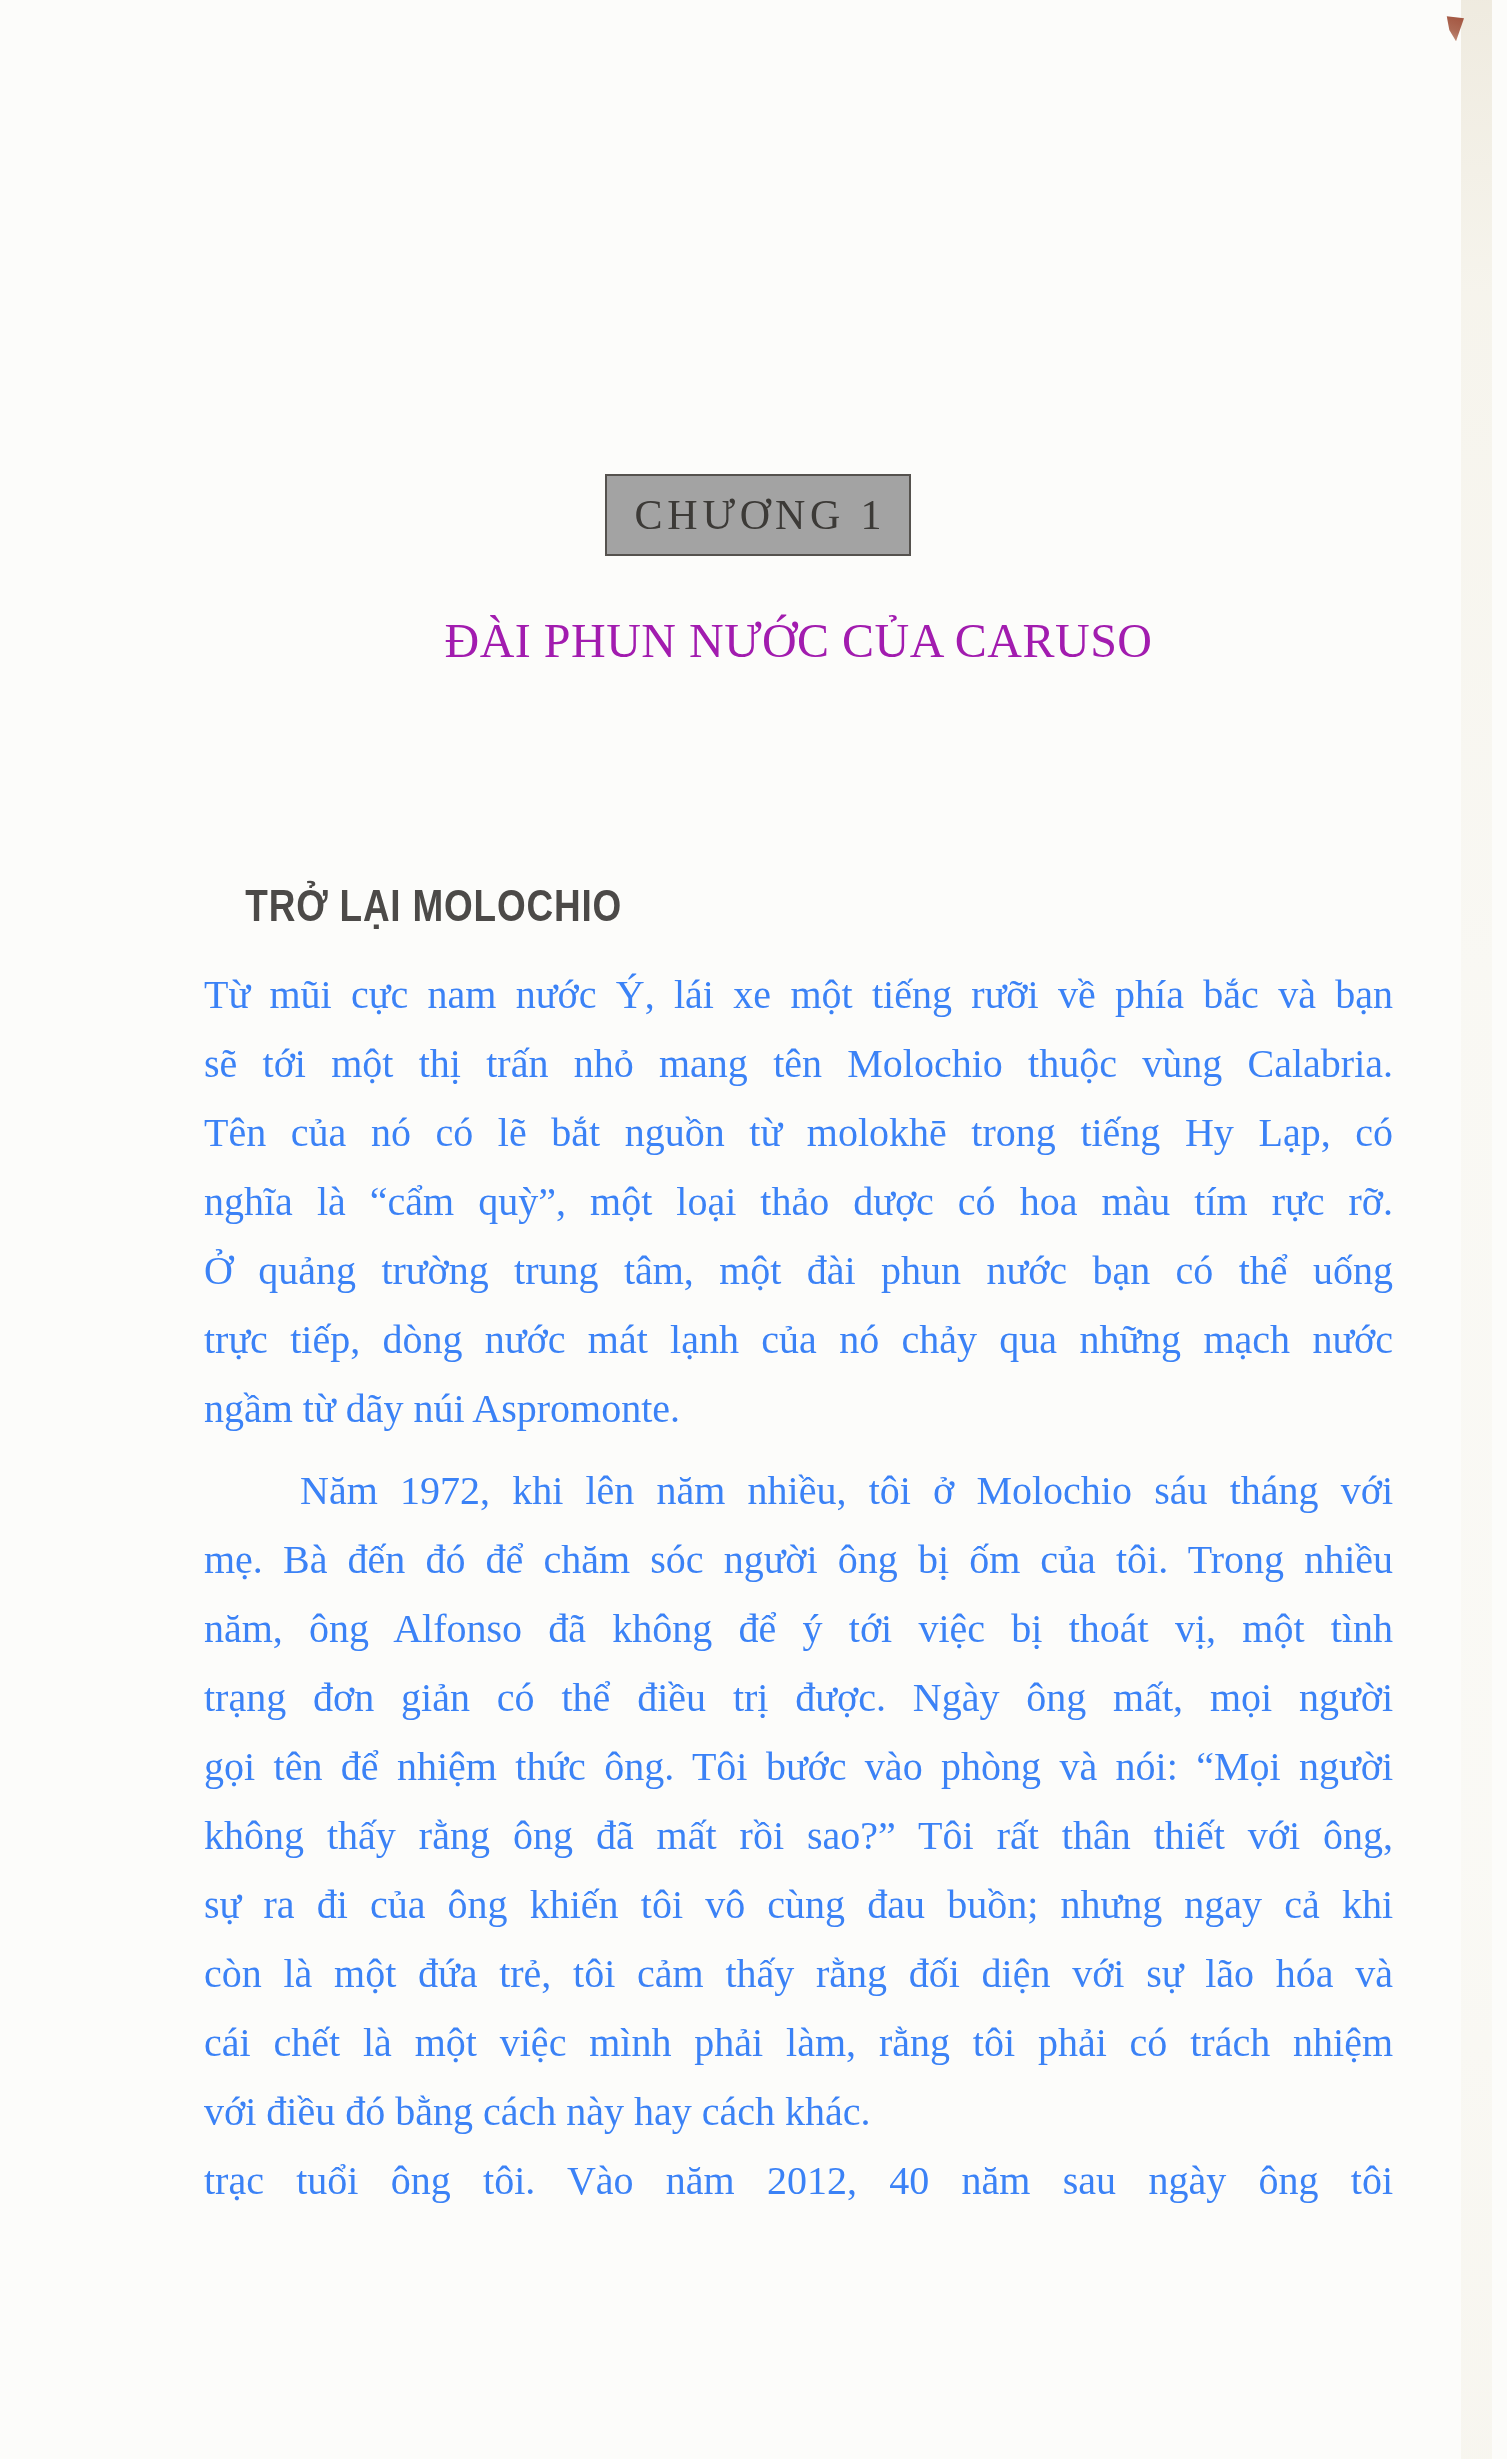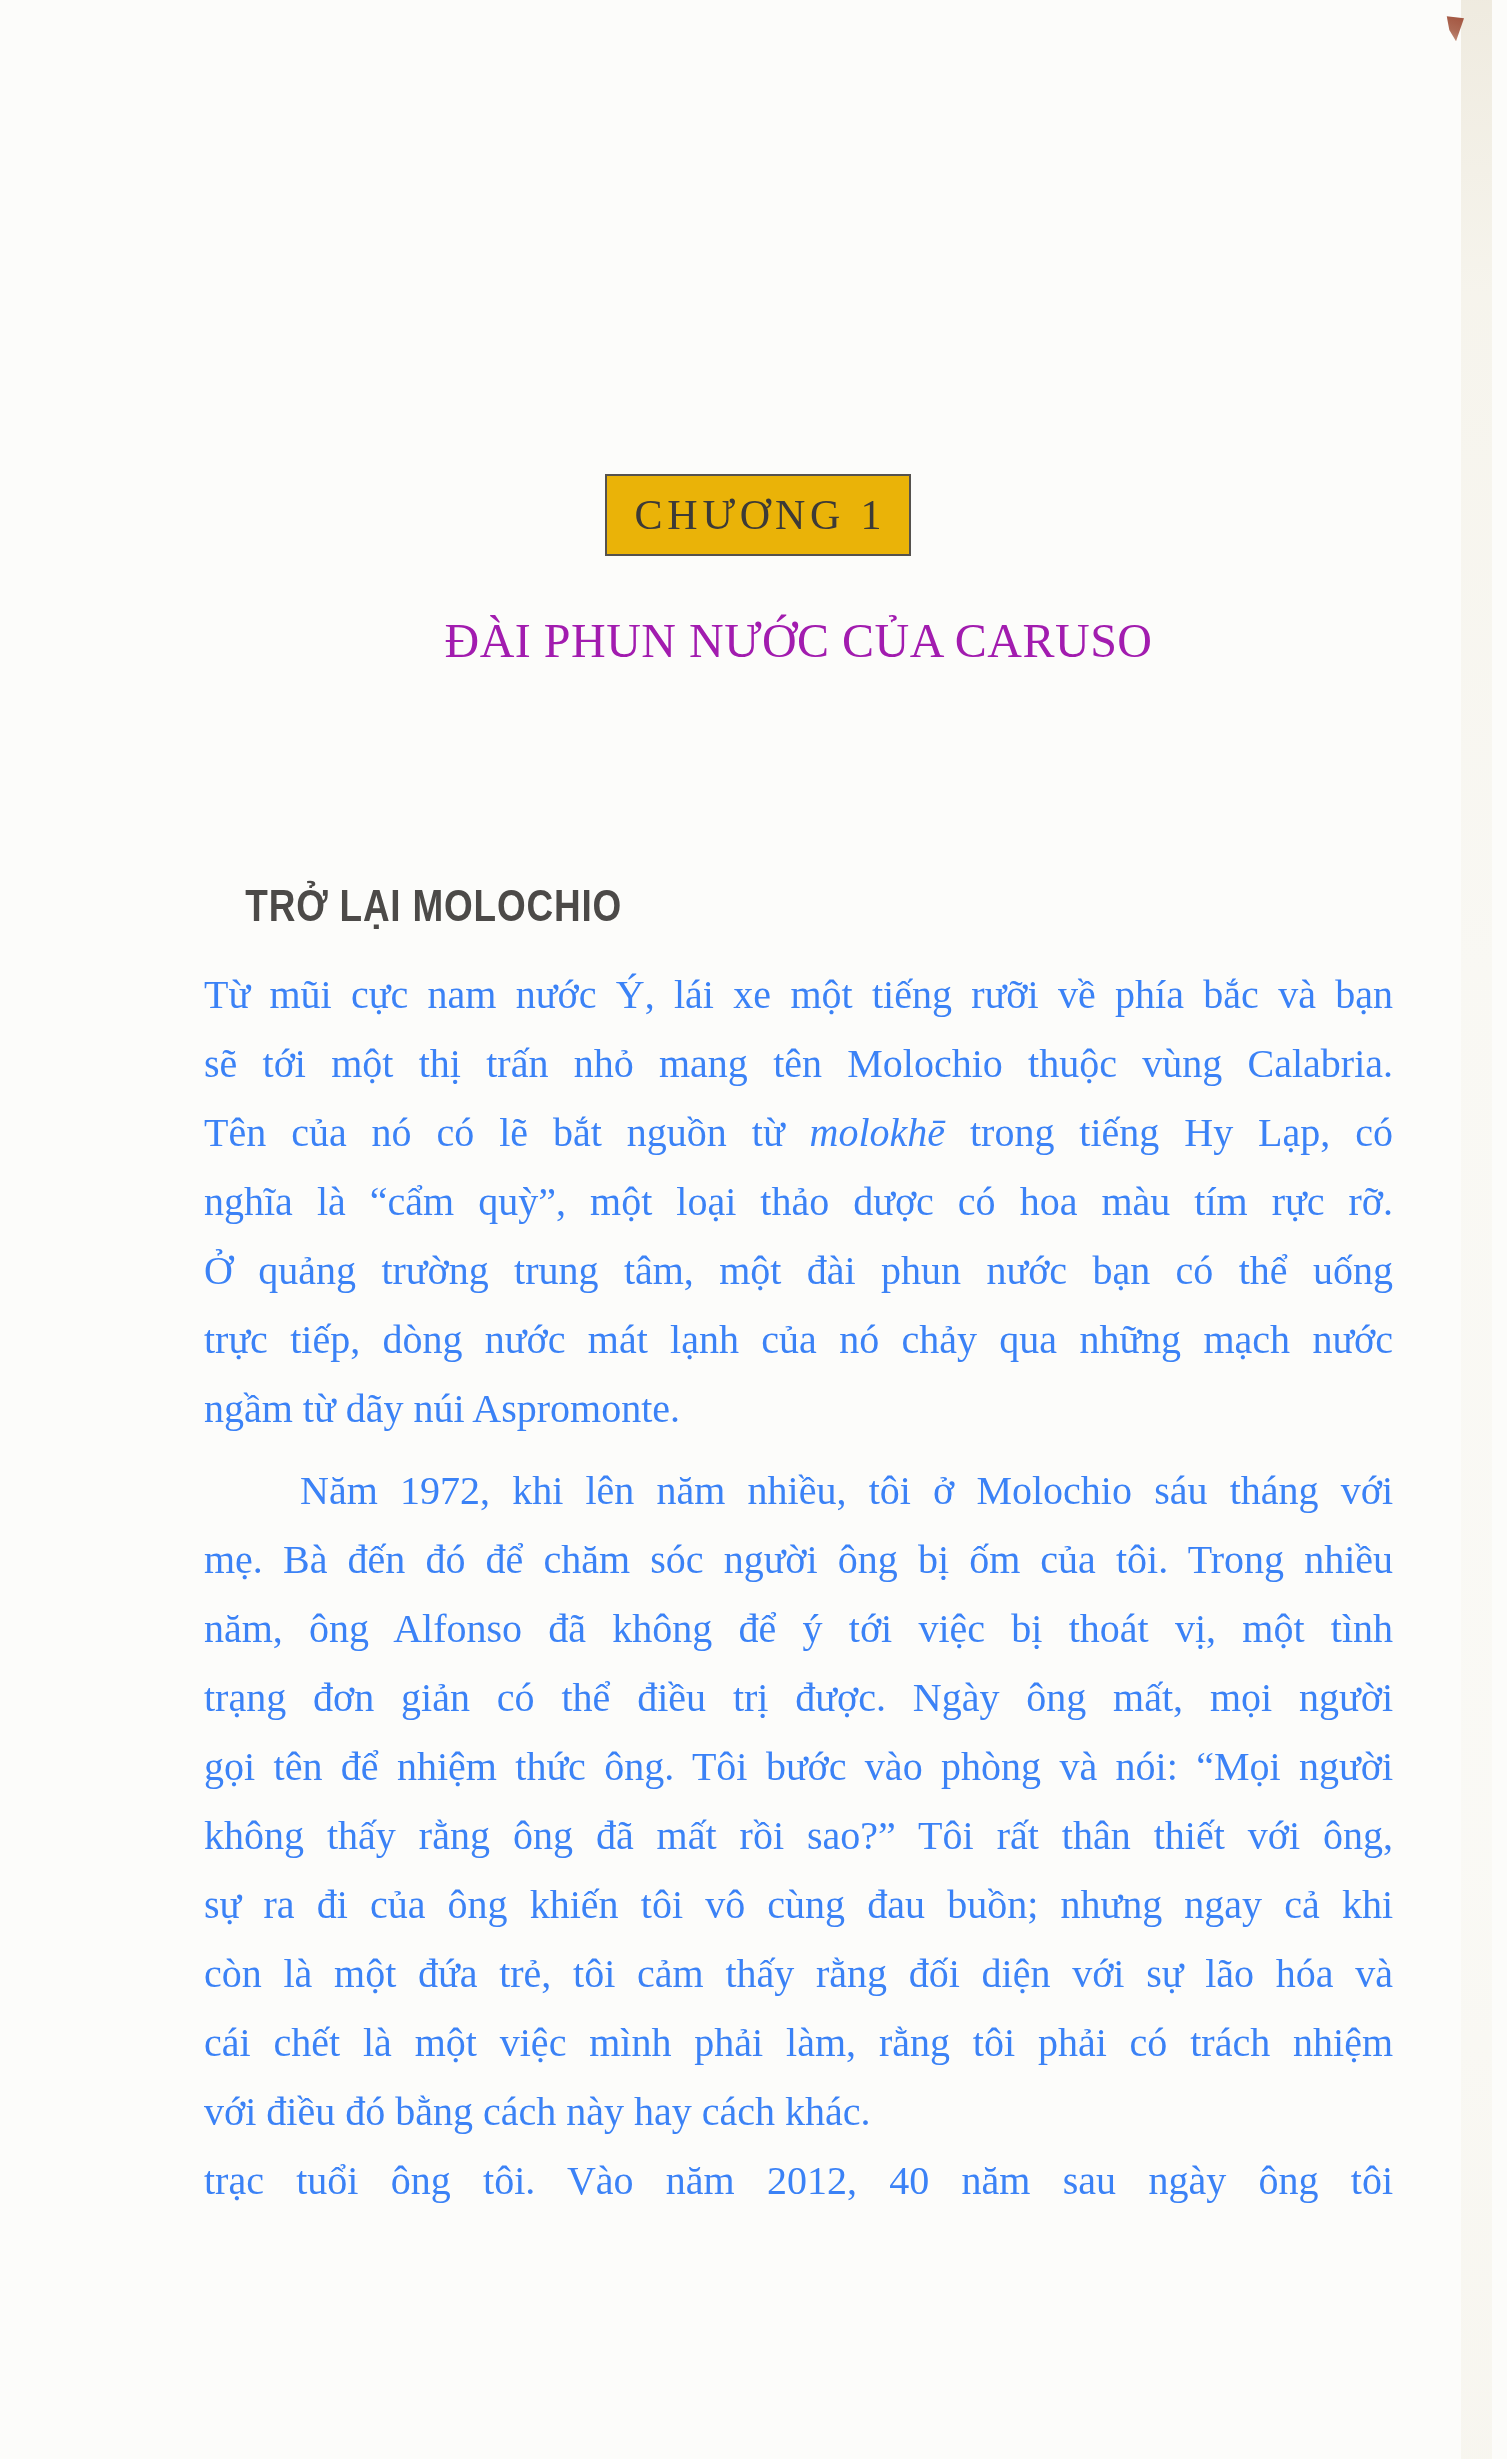--- a/index.html
+++ b/index.html
@@ -26,21 +26,21 @@
   
   .red-fleck{
     position:absolute;left:1443px;top:16.3px;width:21px;height:25px;
     background:linear-gradient(200deg,#a2533e 0%,#ad6a55 55%,#c79a87 100%);
     clip-path:polygon(18% 0%, 100% 8%, 62% 100%, 30% 55%);
     pointer-events:none;
   }
   .chapter-box{
     position:absolute;left:605px;top:474px;width:306px;height:82px;
     border:2.9px solid #55524e;
-    background:#eab308;
+    background:#a3a3a3;
     display:flex;align-items:center;justify-content:center;
     box-sizing:border-box;
   }
   .chapter-box .label{
     font-size:42px;letter-spacing:4.8px;padding-left:4.8px;
     color:#3c3a37;white-space:nowrap;
   }
   .chapter-title{
     position:absolute;left:204px;top:613px;width:1189px;
     text-align:center;
@@ -66,21 +66,21 @@
     position:absolute;left:204px;top:960px;width:1189px;
     font-size:40px;
   }
   .line{
     height:69px;line-height:69px;
     white-space:normal;
     color:#3b82f6;
   }
   .line.j{text-align:justify;text-align-last:justify;}
   .line.ind{padding-left:96px;margin-top:13.4px;}
-  .line .it{font-style:italic;}
+  .line .it{}
 </style>
 </head>
 <body>
 
 <div class="page">
 
   <div class="edge-band"></div>
   <div class="red-fleck"></div>
 
   <div class="chapter-box">

